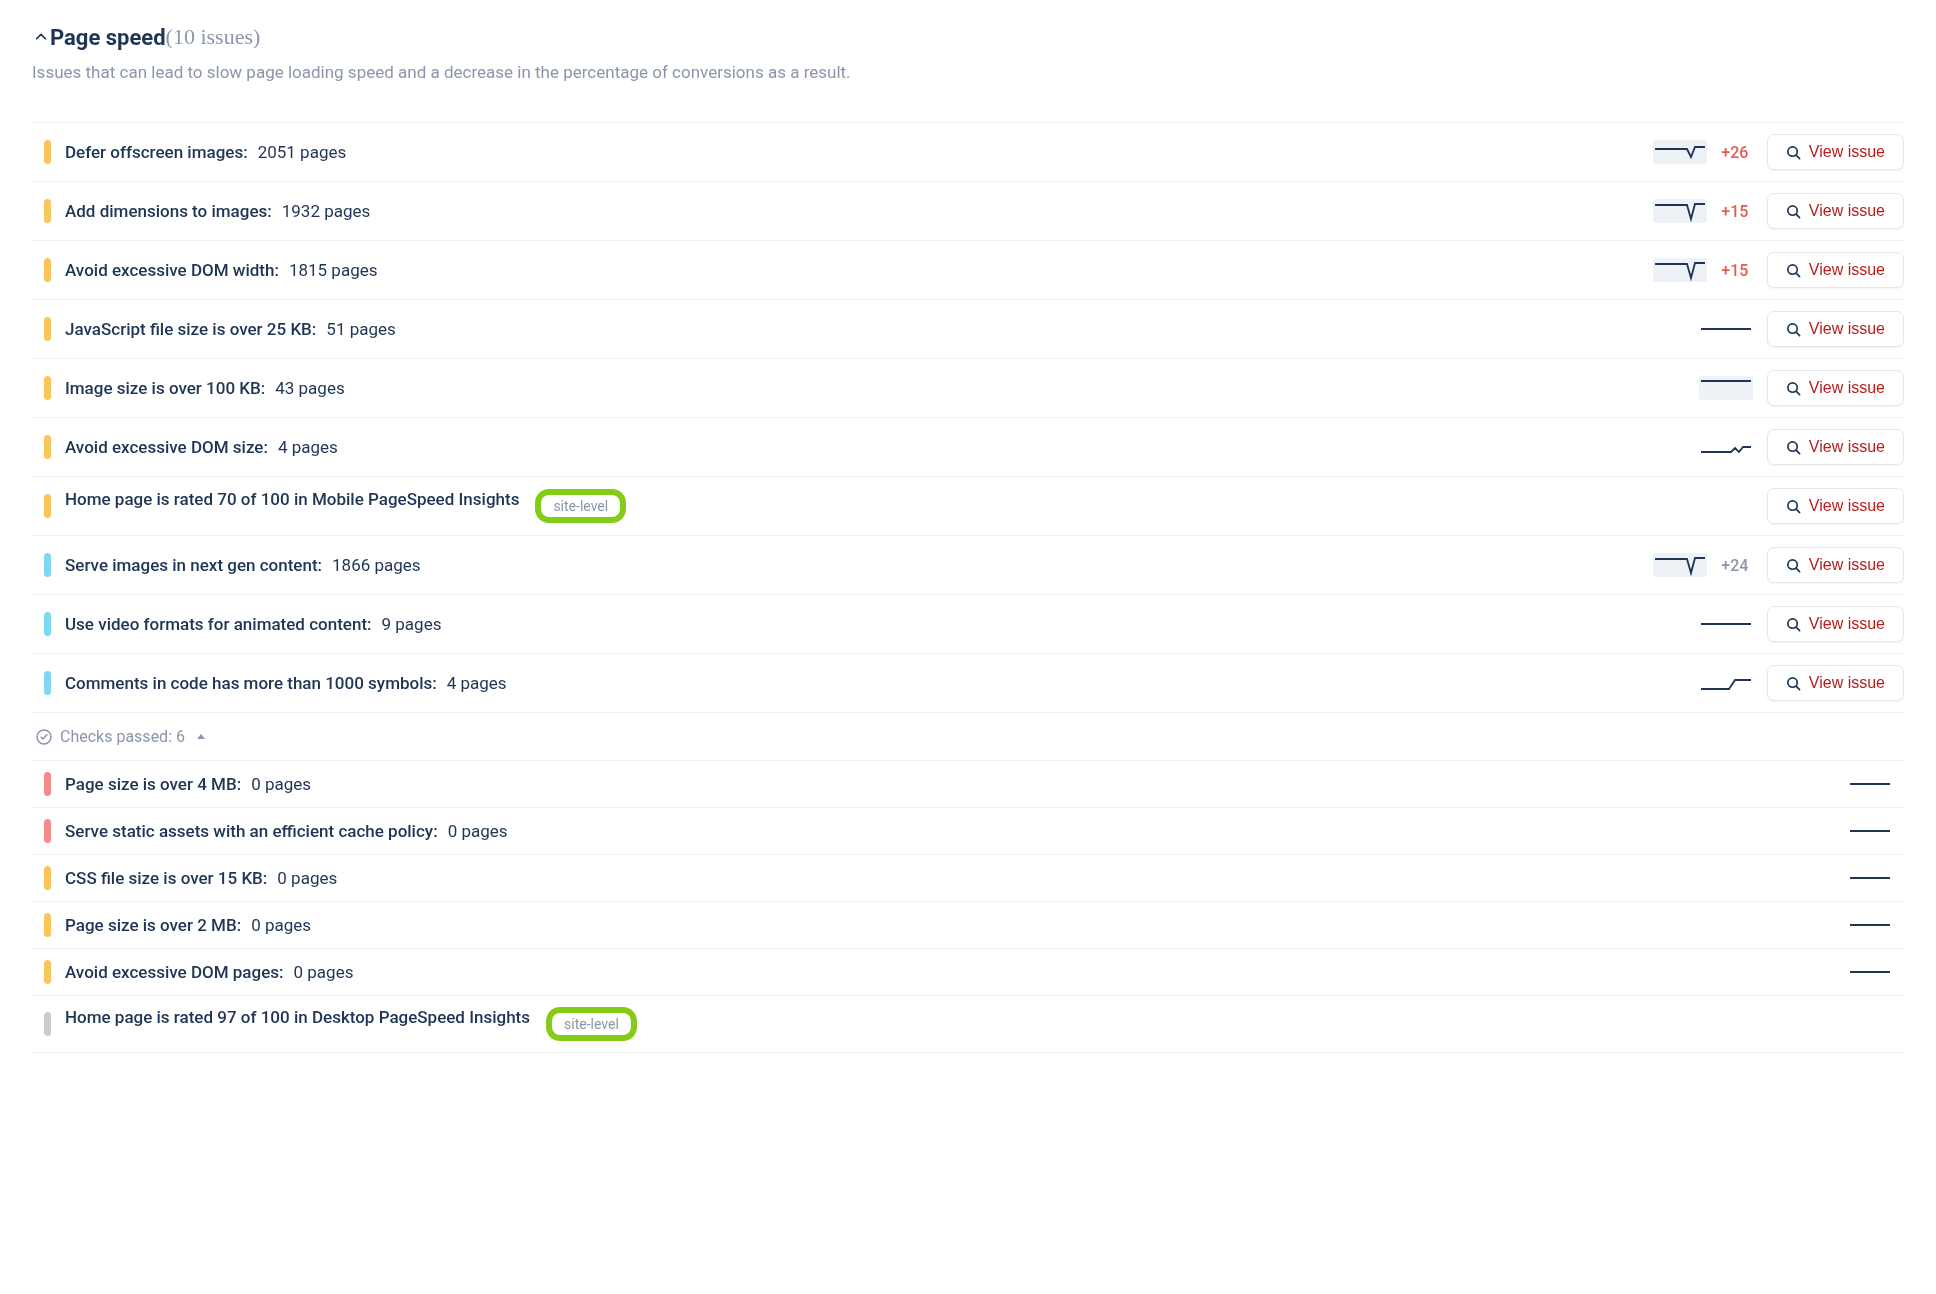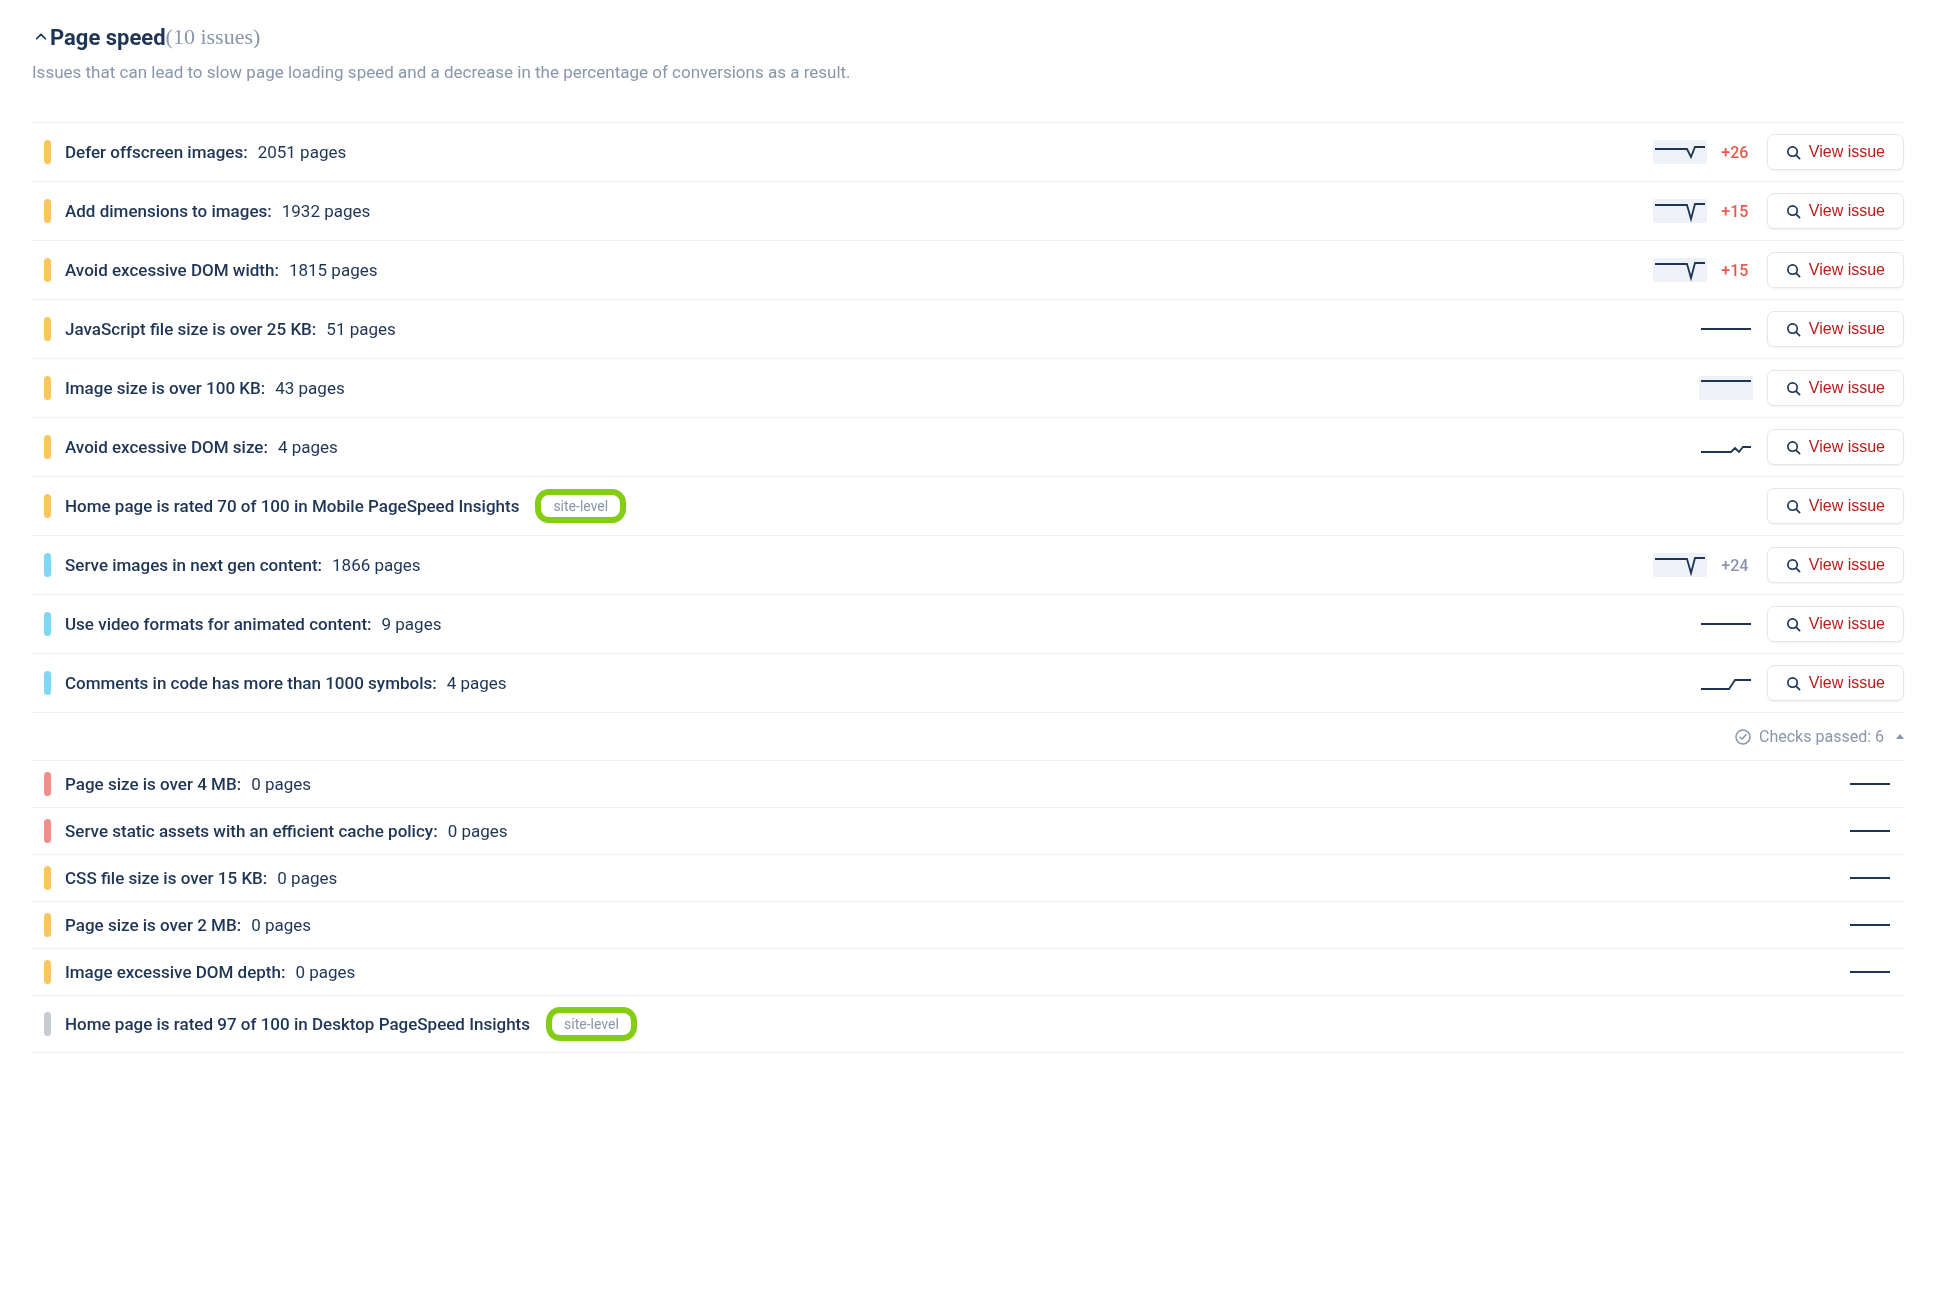--- a/index.html
+++ b/index.html
@@ -58,21 +58,20 @@
   flex-shrink: 0;
   margin-left: 12px;
 }
 .pill-yellow { background: #f9c65c; }
 .pill-blue { background: #7dd8f1; }
 .pill-red { background: #f58b8b; }
 .pill-grey { background: #c6cbd4; }
 .issue-text {
   flex: 1;
   display: flex;
-  align-items: center;
   gap: 10px;
   font-size: 17px;
 }
 .issue-title {
   color: #1f3555;
   font-weight: 500;
 }
 .issue-title::after { content: ":"; }
 .issue-title.nocolon::after { content: ""; }
 .issue-pages {
@@ -123,21 +122,20 @@
   flex-shrink: 0;
 }
 .view-btn svg { width: 15px; height: 15px; }
 .checks-passed {
   display: flex;
   align-items: center;
   gap: 8px;
   color: #8a96ab;
   font-size: 16px;
   padding: 14px 0 14px 4px;
-  justify-content: flex-end;
 }
 .checks-passed svg { width: 16px; height: 16px; }
 .caret-up {
   width: 0; height: 0;
   border-left: 4px solid transparent;
   border-right: 4px solid transparent;
   border-bottom: 5px solid #8a96ab;
   display: inline-block;
   margin-left: 4px;
 }
@@ -435,21 +433,21 @@
       </div>
       <div class="passed-spark">
         <svg viewBox="0 0 44 14">
           <path class="spark-line" d="M2 7 L42 7"></path>
         </svg>
       </div>
     </div>
     <div class="issue-row">
       <div class="pill pill-yellow"></div>
       <div class="issue-text">
-        <span class="issue-title">Image excessive DOM depth</span>
+        <span class="issue-title">Avoid excessive DOM pages</span>
         <span class="issue-pages">0 pages</span>
       </div>
       <div class="passed-spark">
         <svg viewBox="0 0 44 14">
           <path class="spark-line" d="M2 7 L42 7"></path>
         </svg>
       </div>
     </div>
     <div class="issue-row">
       <div class="pill pill-grey"></div>

